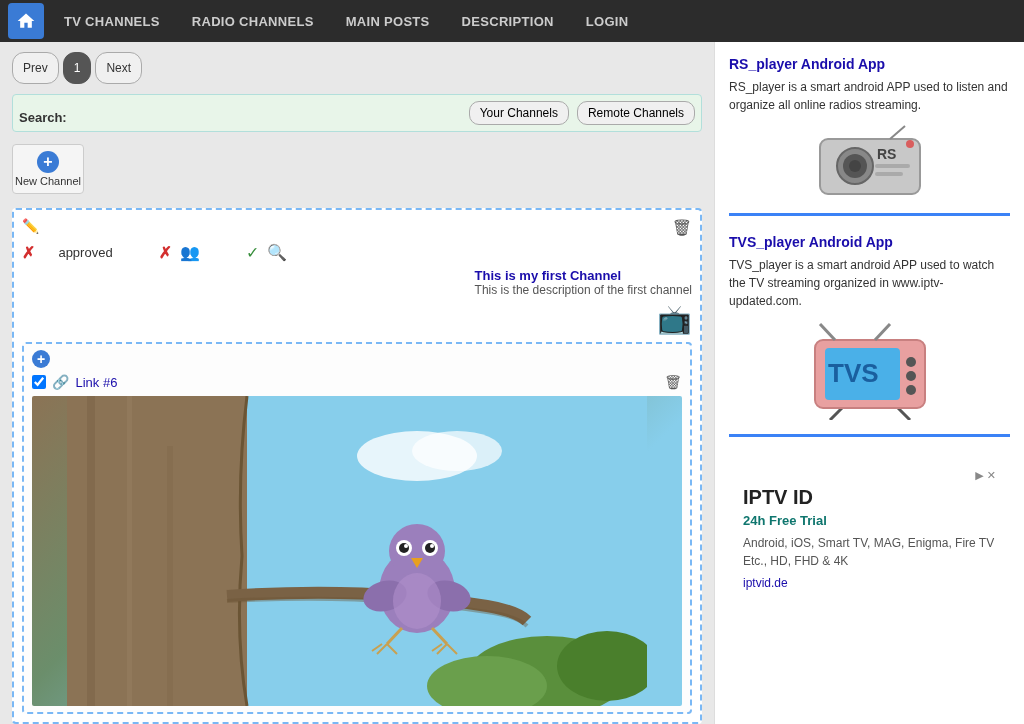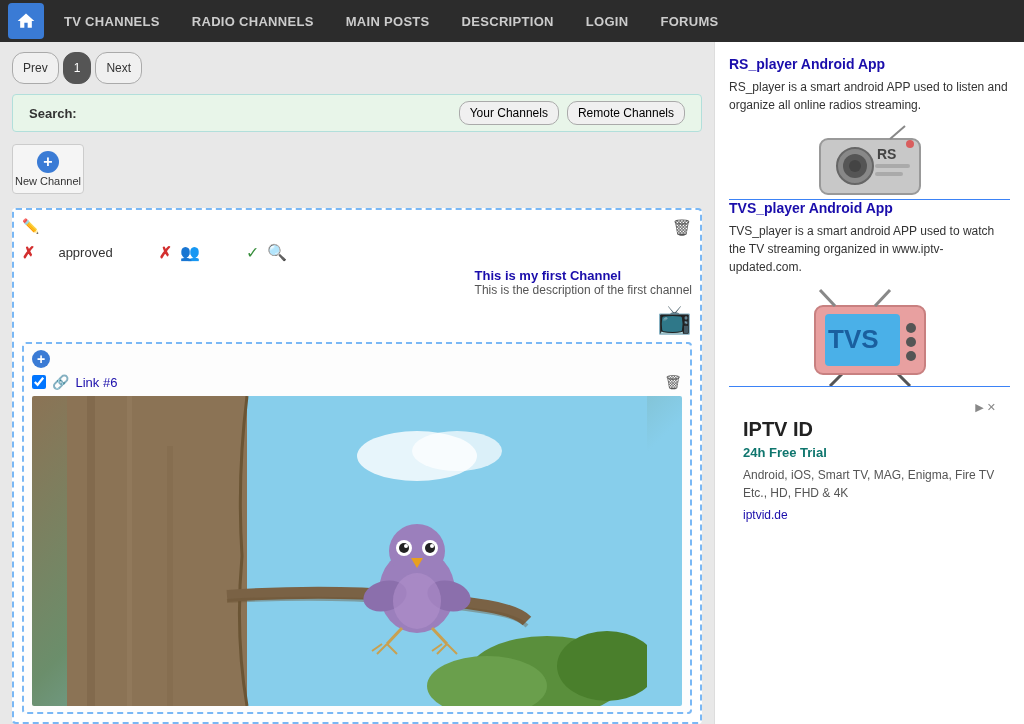--- a/index.html
+++ b/index.html
@@ -68,25 +68,25 @@
     }
     .page-btn.active {
       background: #555;
       color: white;
       border-color: #555;
     }
 
     
     .search-bar {
       display: flex;
-      align-items: center;
+      align-items: flex-end;
       background: #e8f5e9;
       border: 1px solid #b2dfdb;
       border-radius: 4px;
-      padding: 6px 16px;
+      padding: 6px 6px;
       margin-bottom: 12px;
       gap: 8px;
     }
     .search-label {
       font-weight: bold;
       font-size: 13px;
       color: #333;
     }
     .search-input {
       flex: 1;
@@ -230,21 +230,23 @@
     }
 
     
     .sidebar {
       width: 310px;
       background: white;
       padding: 14px;
       border-left: 1px solid #ddd;
     }
     .sidebar-section {
-      border-bottom: 1px solid #3b82f6;
+      margin-bottom: 18px;
+      padding-bottom: 14px;
+      border-bottom: 3px solid #3b82f6;
     }
     .sidebar-title {
       color: #1a0dab;
       font-size: 14px;
       font-weight: bold;
       margin-bottom: 6px;
       cursor: pointer;
     }
     .sidebar-text {
       font-size: 12px;
@@ -299,21 +301,20 @@
   <div class="nav-home">
     <svg viewBox="0 0 24 24">
       <path d="M10 20v-6h4v6h5v-8h3L12 3 2 12h3v8z"></path>
     </svg>
   </div>
   <a class="nav-item">TV CHANNELS</a>
   <a class="nav-item">RADIO CHANNELS</a>
   <a class="nav-item">MAIN POSTS</a>
   <a class="nav-item">DESCRIPTION</a>
   <a class="nav-item">LOGIN</a>
-  <a class="nav-item">FORUMS</a>
 </nav>
 
 <div class="main-layout">
 
   <div class="content-area">
 
     <div class="pagination">
       <button class="page-btn">Prev</button>
       <button class="page-btn active">1</button>
       <button class="page-btn">Next</button>

